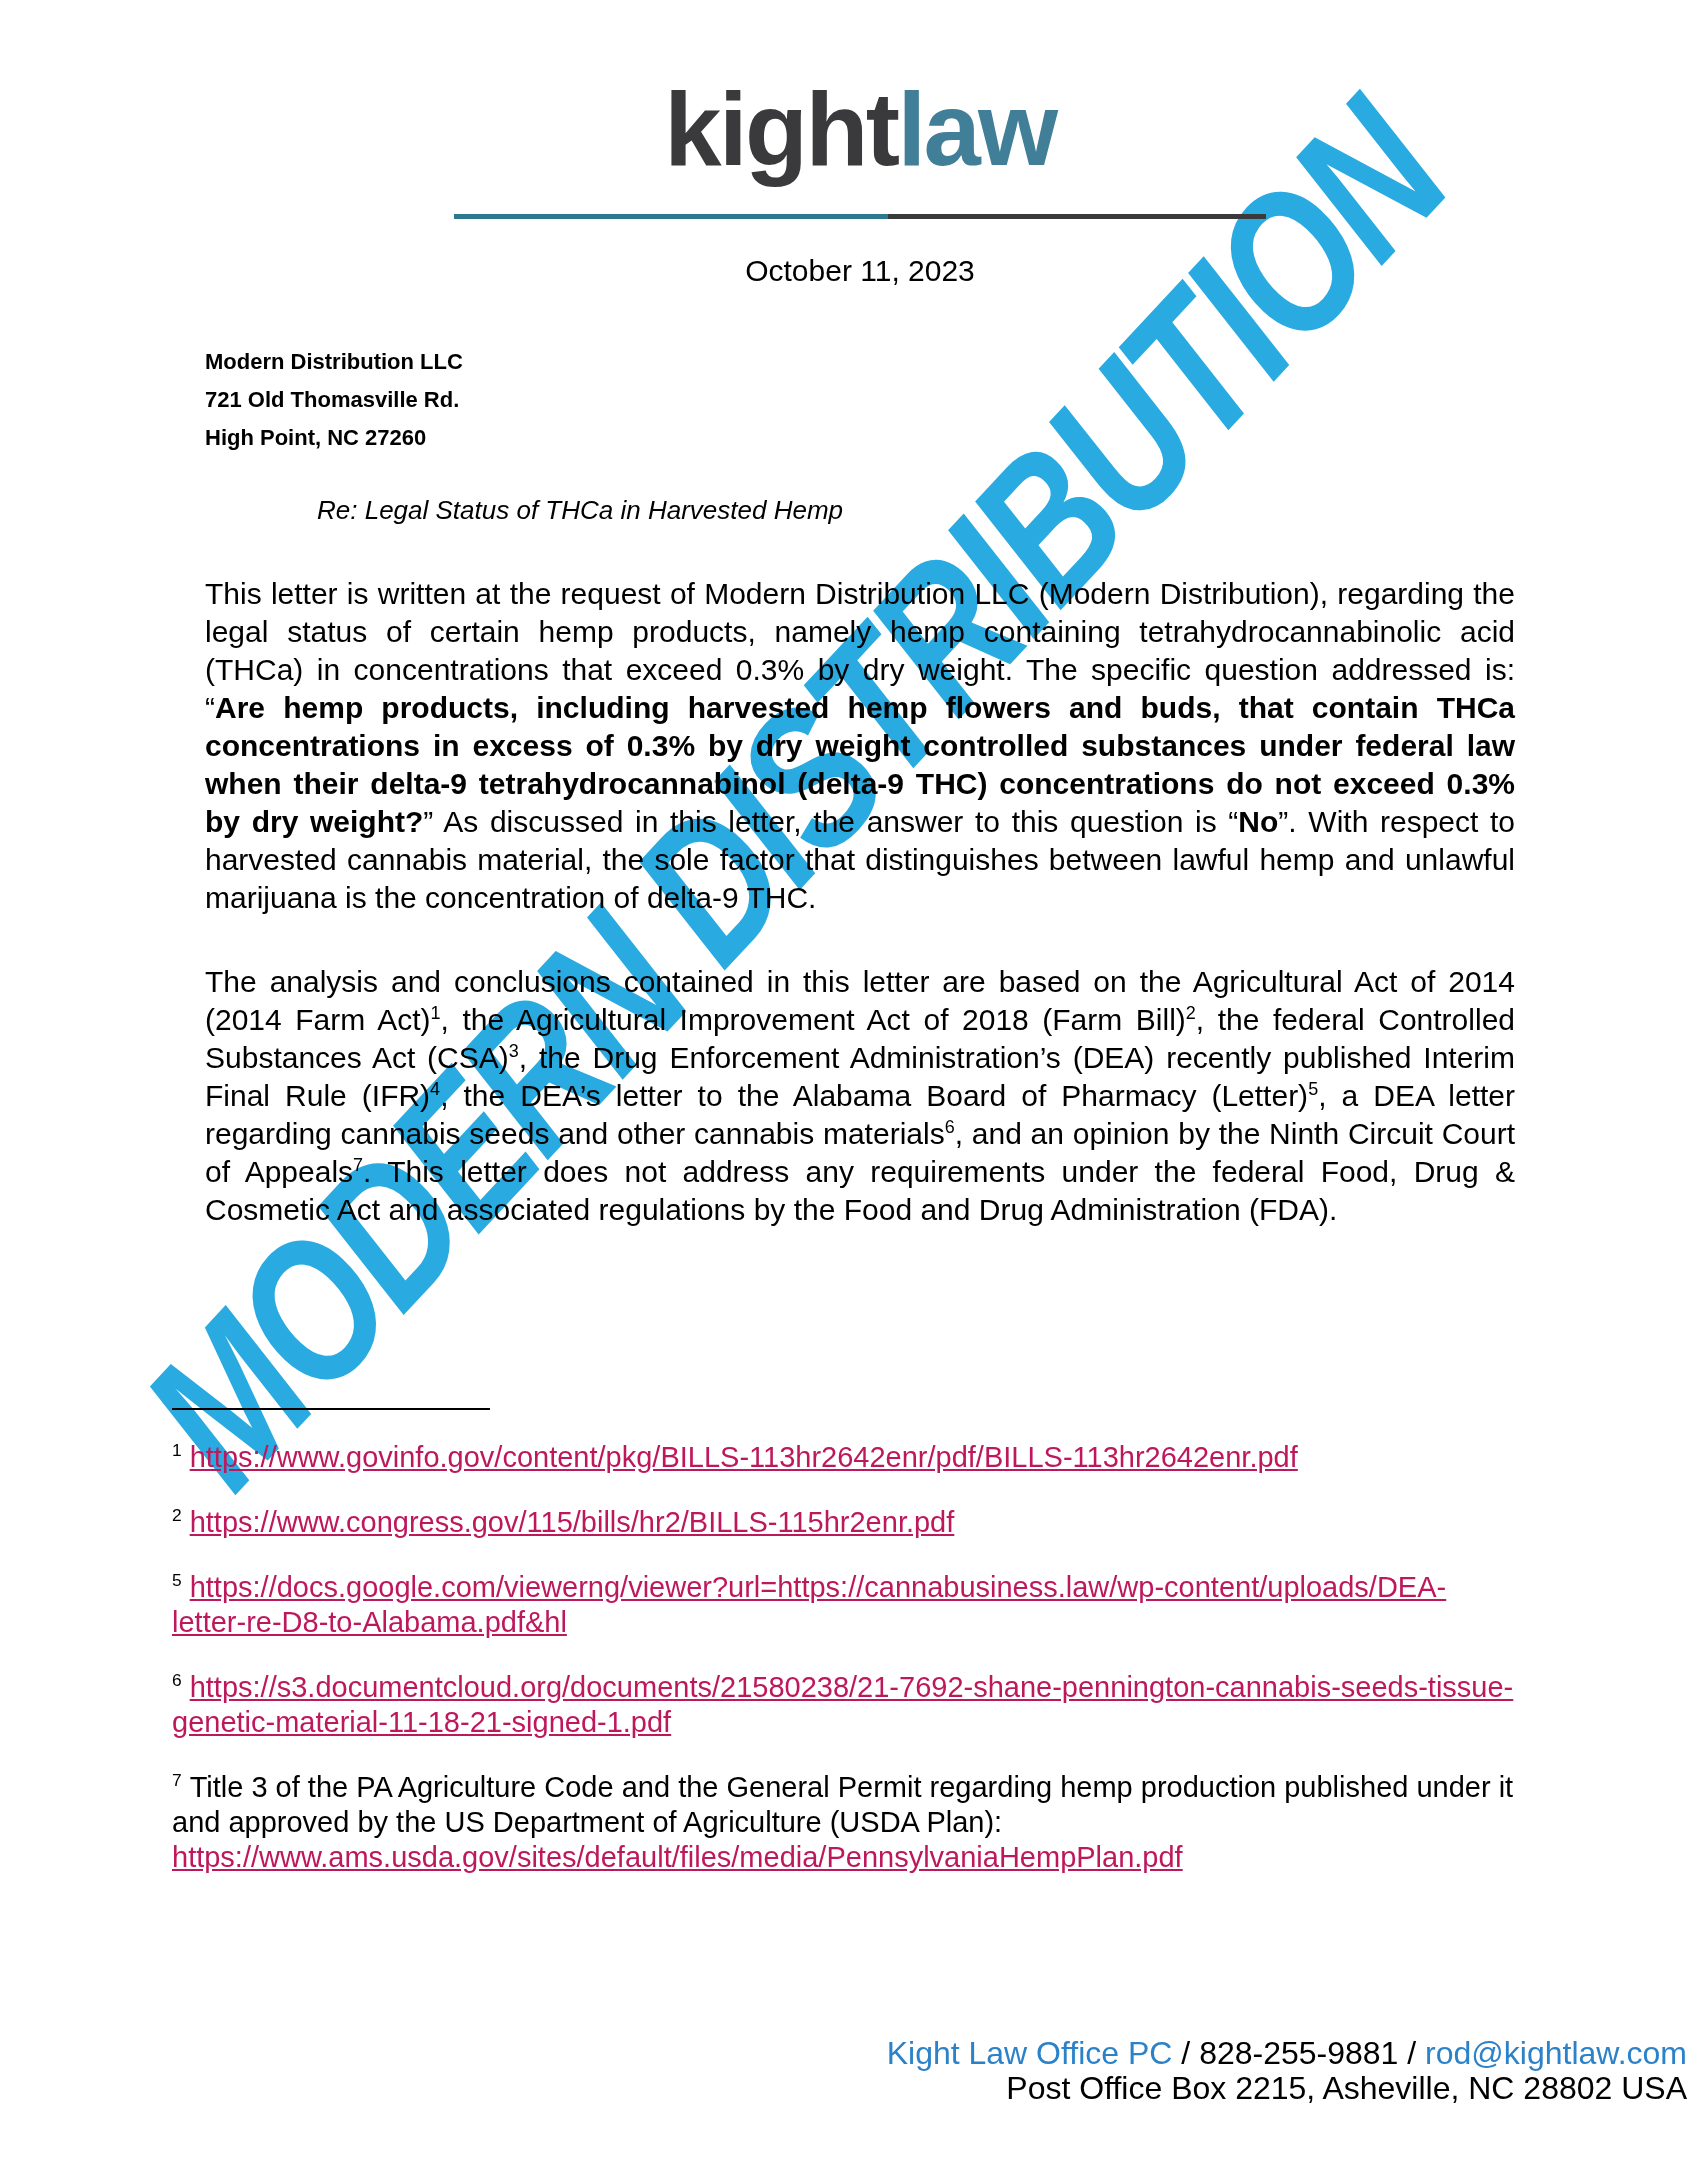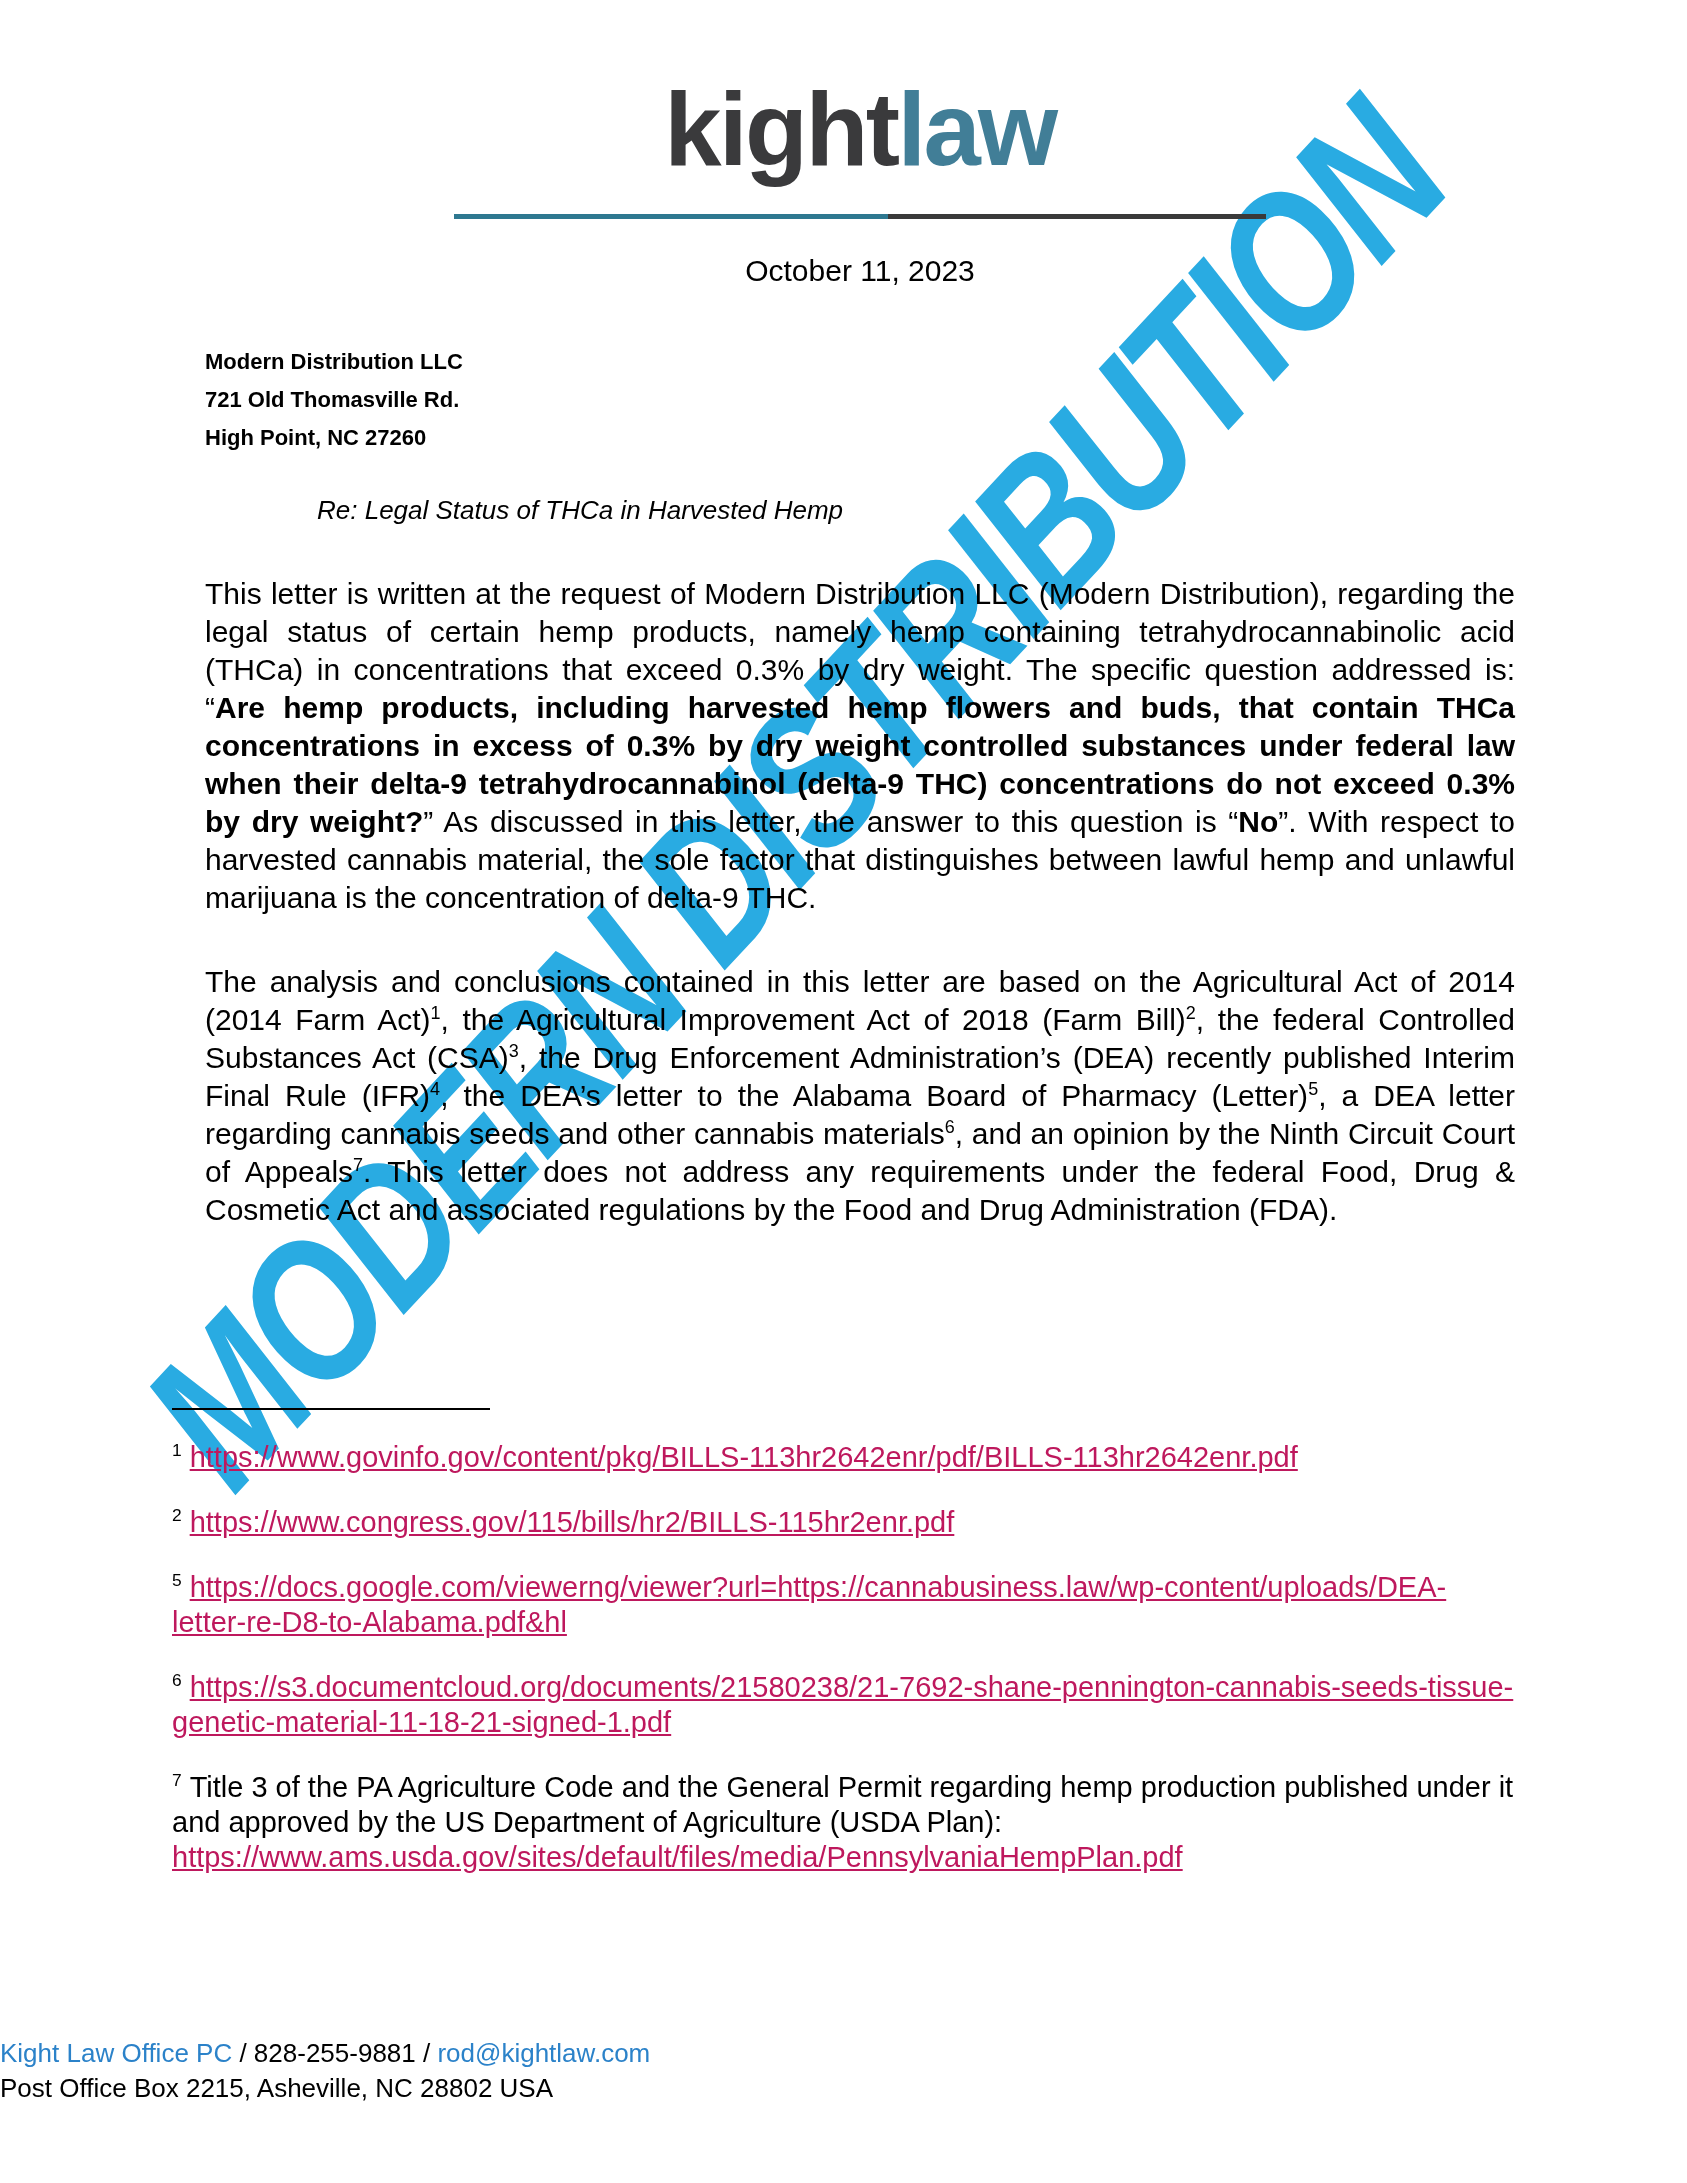--- a/index.html
+++ b/index.html
@@ -91,22 +91,22 @@
   }
   .fn:first-of-type { margin-top: 25px; }
   .fnm { margin-right: 8px; }
   
   .footer {
     position: absolute;
     left: 0;
     right: 0;
     top: 2036px;
     z-index: 1;
-    text-align: left;
-    font-size: 26px;
+    text-align: right;
+    font-size: 32px;
     line-height: 35px;
   }
   .blue { color: #2b82c9; }
 </style>
 </head>
 <body>
 
 <div class="page">
 
   <div class="watermark">MODERN DISTRIBUTION</div>

